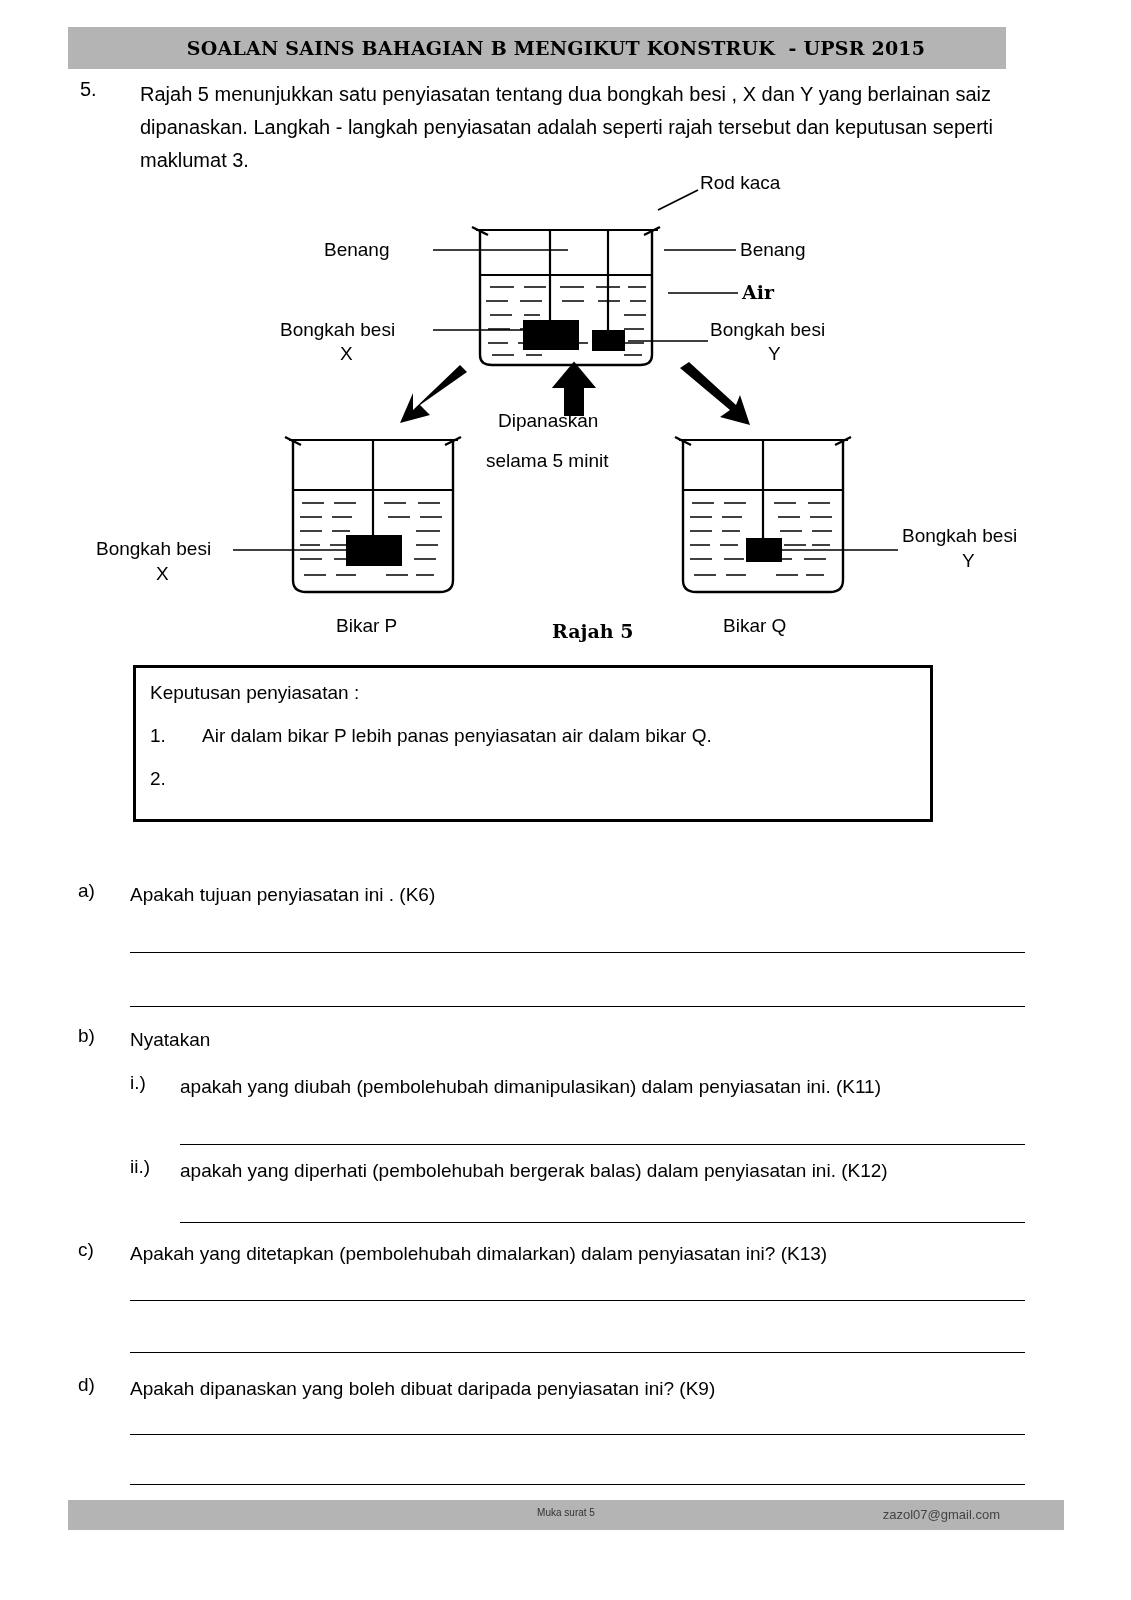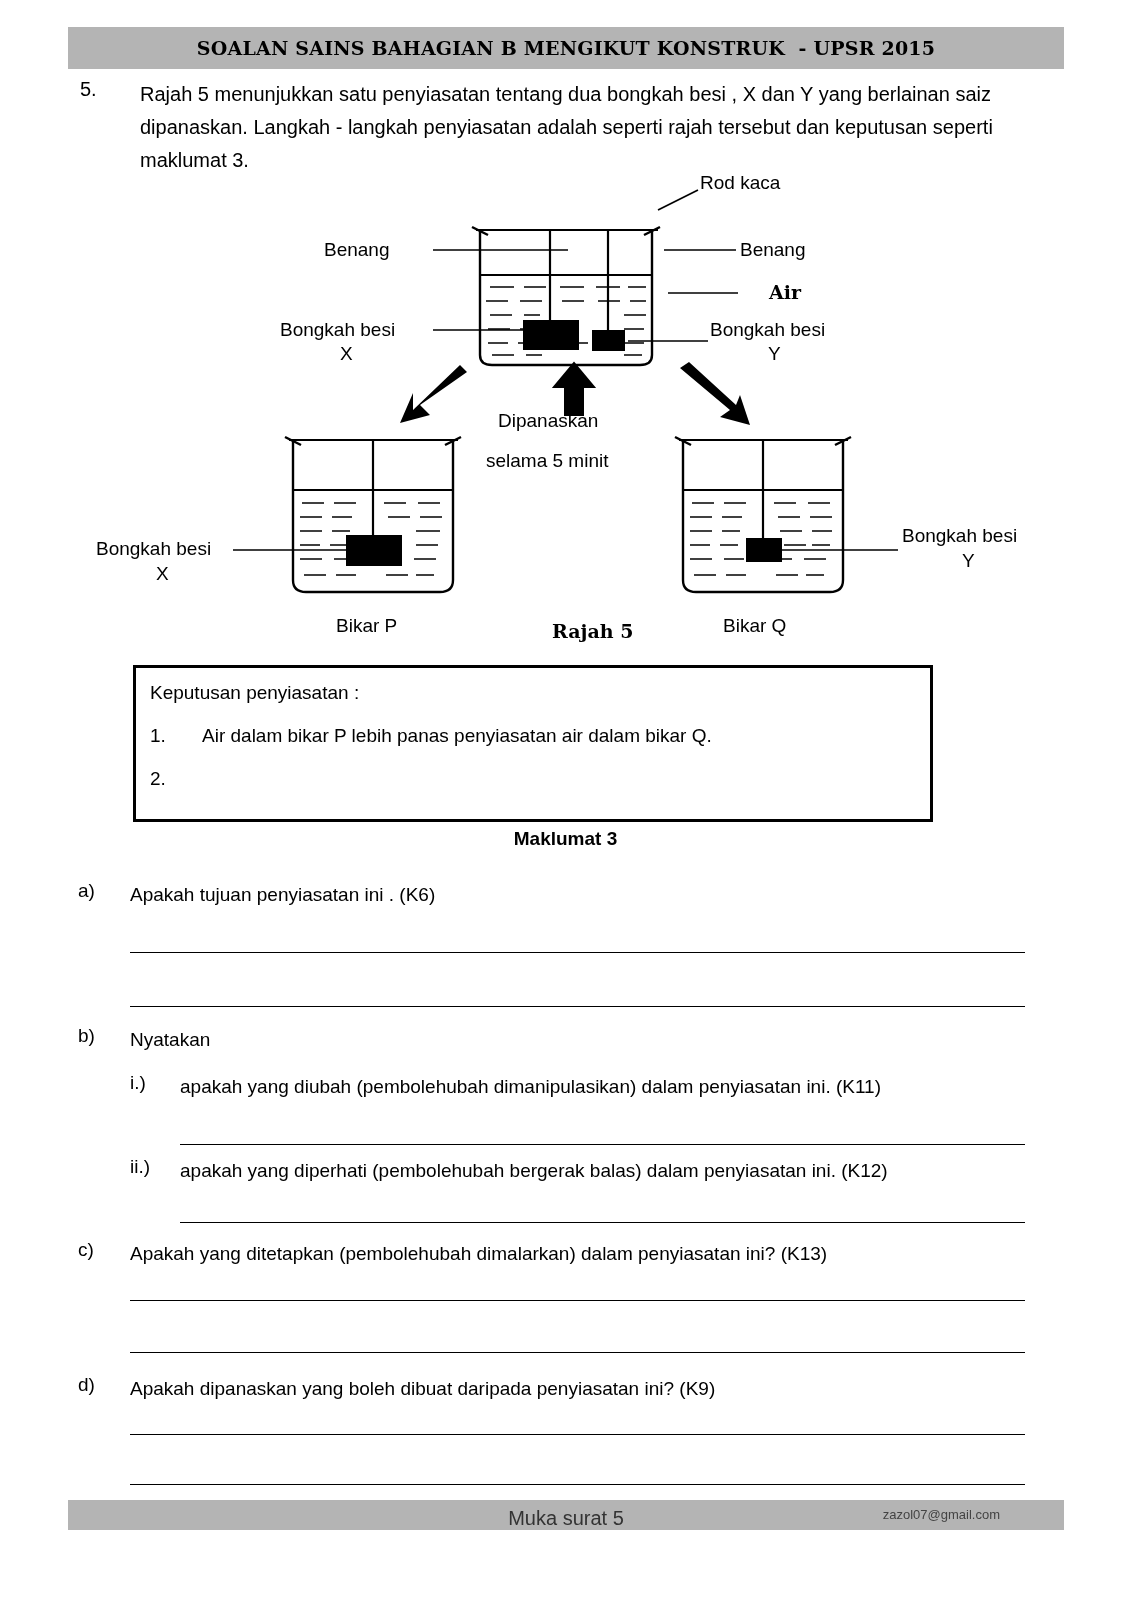--- a/index.html
+++ b/index.html
@@ -18,26 +18,27 @@
   .page {
     position: absolute;
     left: 0; top: 0;
     width: 1131px;
     height: 1600px;
   }
   .header-bar {
     position: absolute;
     left: 68px;
     top: 27px;
-    width: 996px;
+    width: 900px;
     height: 42px;
     background: #b4b4b4;
     display: flex;
     align-items: center;
     justify-content: center;
+    padding-left: 38px;
   }
   .header-title {
     font-family: "DejaVu Serif", serif;
     font-weight: bold;
     font-size: 19px;
     letter-spacing: 0.2px;
     color: #000;
     white-space: pre;
   }
   .footer-bar {
@@ -46,21 +47,21 @@
     top: 1500px;
     width: 996px;
     height: 30px;
     background: #b4b4b4;
   }
   .footer-center {
     position: absolute;
     left: 0; right: 0;
     top: 7px;
     text-align: center;
-    font-size: 20px;
+    font-size: 10px;
     color: #333;
   }
   .footer-right {
     position: absolute;
     right: 64px;
     top: 7px;
     font-size: 13px;
     color: #444;
   }
 
@@ -302,21 +303,21 @@
       </g>
       <rect x="678" y="373" width="36" height="24" fill="#000"></rect>
       <g stroke="#000" stroke-width="1.6">
         <line x1="714" y1="385" x2="830" y2="385"></line>
       </g>
     </svg>
 
     <div class="lbl" style="left:632px; top:5px;">Rod kaca</div>
     <div class="lbl" style="left:256px; top:72px;">Benang</div>
     <div class="lbl" style="left:672px; top:72px;">Benang</div>
-    <div class="lbl bold" style="left:701px; top:115px;">Air</div>
+    <div class="lbl bold" style="left:674px; top:115px;">Air</div>
     <div class="lbl" style="left:212px; top:152px;">Bongkah besi</div>
     <div class="lbl" style="left:272px; top:176px;">X</div>
     <div class="lbl" style="left:642px; top:152px;">Bongkah besi</div>
     <div class="lbl" style="left:700px; top:176px;">Y</div>
     <div class="lbl" style="left:430px; top:243px;">Dipanaskan</div>
     <div class="lbl" style="left:418px; top:283px;">selama 5 minit</div>
     <div class="lbl" style="left:28px; top:371px;">Bongkah besi</div>
     <div class="lbl" style="left:88px; top:396px;">X</div>
     <div class="lbl" style="left:834px; top:358px;">Bongkah besi</div>
     <div class="lbl" style="left:894px; top:383px;">Y</div>
@@ -324,21 +325,20 @@
     <div class="lbl" style="left:655px; top:448px;">Bikar Q</div>
     <div class="lbl bold" style="left:484px; top:454px;">Rajah 5</div>
   </div>
 
   <div class="result-box">
     <div class="result-title">Keputusan penyiasatan :</div>
     <div class="result-item-num" style="left:14px; top:57px;">1.</div>
     <div class="result-item-text" style="left:66px; top:57px;">Air dalam bikar P lebih panas penyiasatan air dalam bikar Q.</div>
     <div class="result-item-num" style="left:14px; top:100px;">2.</div>
   </div>
-  <div class="maklumat-caption">Maklumat 3</div>
 
   <div class="sub-letter" style="left:78px; top:880px;">a)</div>
   <div class="sub-text" style="left:130px; top:880px; width:880px;">Apakah tujuan penyiasatan ini . (K6)</div>
   <div class="answer-line" style="left:130px; top:952px; width:895px;"></div>
   <div class="answer-line" style="left:130px; top:1006px; width:895px;"></div>
 
   <div class="sub-letter" style="left:78px; top:1025px;">b)</div>
   <div class="sub-text" style="left:130px; top:1025px; width:880px;">Nyatakan</div>
 
   <div class="sub-letter" style="left:130px; top:1072px;">i.)</div>

